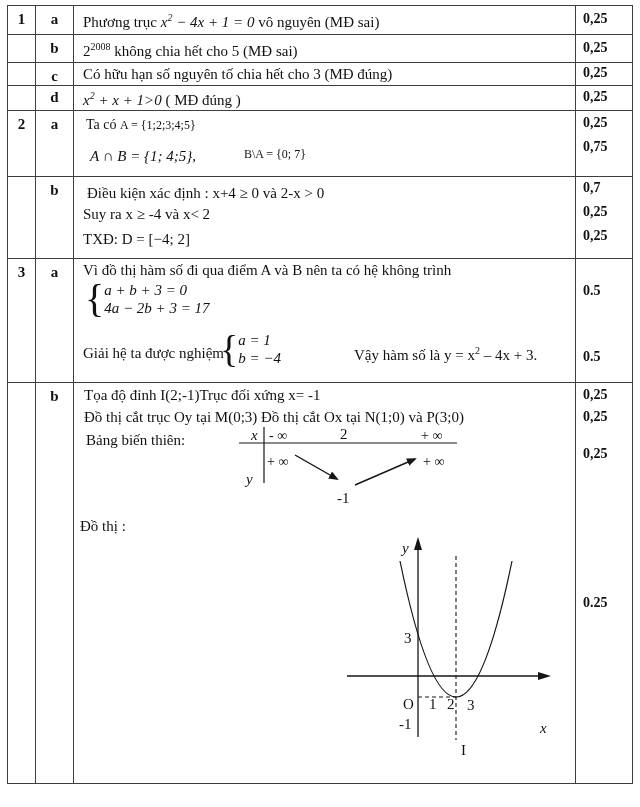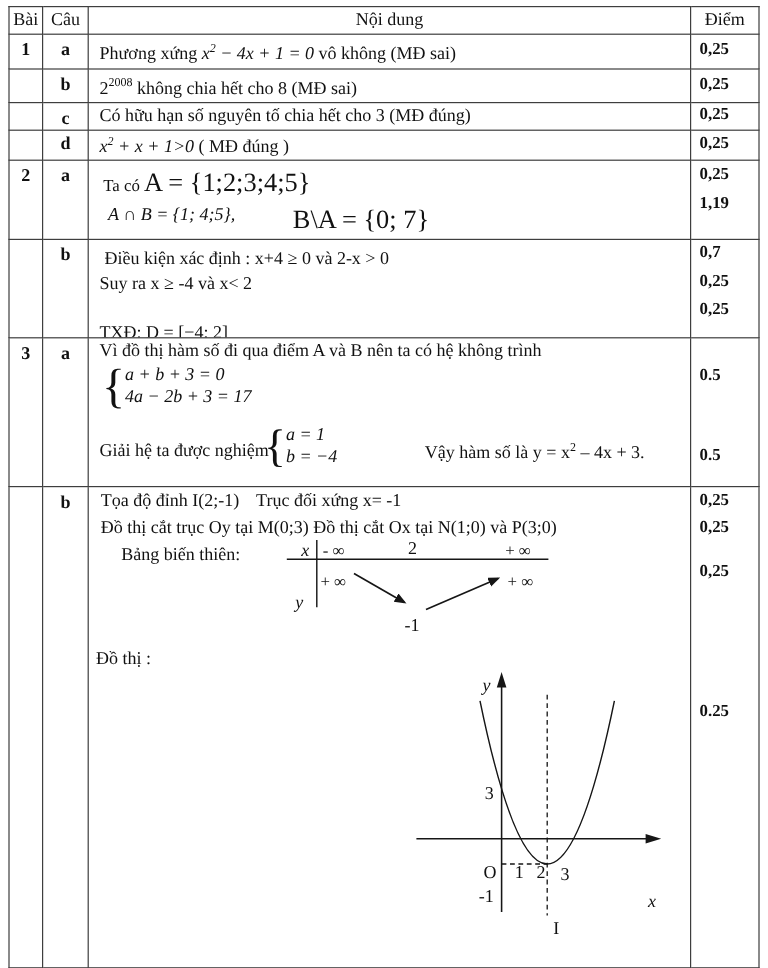--- a/index.html
+++ b/index.html
@@ -21,58 +21,52 @@
   sup { font-size:10px; }
   .rel { position:relative; }
   .wrap { position:relative; width:100%; }
   .h65 { height:65px; } .h81 { height:81px; } .h123 { height:123px; } .h400 { height:400px; }
   .abs { position:absolute; white-space:nowrap; }
   .sc { position:absolute; left:7px; font-weight:bold; font-size:14px; white-space:nowrap; }
   .brace { font-size:40px; font-weight:400; line-height:0.9; }
   .stack { display:inline-block; vertical-align:middle;font-style:italic; }
   .stack span { display:block; line-height:18px; }
   .sys { display:flex; align-items:center; }
-  .bigset { font-size:22px; }
+  .bigset { font-size:12px; }
   svg text { font-family:"Liberation Serif","DejaVu Serif",serif; fill:#111; }
   .it { font-style:italic; }
 </style>
 </head>
 <body>
 
 <div class="page">
   <table class="answer">
     <colgroup>
       <col style="width:28px">
         <col style="width:38px">
         <col style="width:502px">
         <col style="width:57px">
     </colgroup>
 
     <tbody>
-        <tr style="height:23px">
-      <td class="hd">Bài</td>
-      <td class="hd">Câu</td>
-      <td class="hd">Nội dung</td>
-      <td class="hd">Điểm</td>
-    </tr>
 
     <tr style="height:29px">
       <td class="bai">1</td>
       <td class="cau">a</td>
       <td class="content">
-        <span>Phương xứng </span><span class="math"><span>x</span><sup>2</sup><span> − 4x + 1 = 0</span></span><span> vô không (MĐ sai)</span>
+        <span>Phương trục </span><span class="math"><span>x</span><sup>2</sup><span> − 4x + 1 = 0</span></span><span> vô nguyên (MĐ sai)</span>
       </td>
       <td class="score">0,25</td>
     </tr>
 
     <tr style="height:28px">
       <td class="bai"></td>
       <td class="cau">b</td>
       <td class="content">
-        <span><span>2</span><sup>2008</sup></span><span> không chia hết cho 8 (MĐ sai)</span>
+        <span><span>2</span><sup>2008</sup></span><span> không chia hết cho 5 (MĐ sai)</span>
       </td>
       <td class="score">0,25</td>
     </tr>
 
     <tr style="height:23px">
       <td class="bai"></td>
       <td class="cau">c</td>
       <td class="content" style="padding-top:3px">Có hữu hạn số nguyên tố chia hết cho 3 (MĐ đúng)</td>
       <td class="score" style="padding-top:2px">0,25</td>
     </tr>
@@ -92,33 +86,33 @@
       <td class="rel">
         <div class="wrap h65">
           <span class="abs" style="left:12px; top:5px"><span style="font-size:14px">Ta có </span><span class="bigset">A = {1;2;3;4;5}</span></span>
           <span class="abs math" style="left:16px; top:37px">A ∩ B = {1; 4;5},</span>
           <span class="abs bigset" style="left:170px; top:36px">B\A = {0; 7}</span>
         </div>
       </td>
       <td class="rel">
         <div class="wrap h65">
           <b class="sc" style="top:4px">0,25</b>
-          <b class="sc" style="top:28px">1,19</b>
+          <b class="sc" style="top:28px">0,75</b>
         </div>
       </td>
     </tr>
 
     <tr style="height:81px">
       <td class="bai"></td>
       <td class="cau">b</td>
       <td class="rel">
         <div class="wrap h81">
           <span class="abs" style="left:13px; top:8px">Điều kiện xác định : x+4 ≥ 0 và 2-x &gt; 0</span>
           <span class="abs" style="left:9px; top:29px">Suy ra x ≥ -4 và x&lt; 2</span>
-          <span class="abs" style="left:9px; top:70px">TXĐ: D = [−4; 2]</span>
+          <span class="abs" style="left:9px; top:54px">TXĐ: D = [−4; 2]</span>
         </div>
       </td>
       <td class="rel">
         <div class="wrap h81">
           <b class="sc" style="top:3px">0,7</b>
           <b class="sc" style="top:27px">0,25</b>
           <b class="sc" style="top:51px">0,25</b>
         </div>
       </td>
     </tr>
@@ -153,23 +147,23 @@
           <b class="sc" style="top:90px">0.5</b>
         </div>
       </td>
     </tr>
 
     <tr style="height:400px">
       <td class="bai"></td>
       <td class="cau">b</td>
       <td class="rel">
         <div class="wrap h400">
-          <span class="abs" style="left:10px; top:4px"><span>Tọa độ đỉnh I(2;-1)</span><span style="margin-left:14px">Trục đối xứng x= -1</span></span>
+          <span class="abs" style="left:10px; top:4px"><span>Tọa độ đỉnh I(2;-1)</span><span style="">Trục đối xứng x= -1</span></span>
           <span class="abs" style="left:10px; top:26px">Đồ thị cắt trục Oy tại M(0;3) Đồ thị cắt Ox tại N(1;0) và P(3;0)</span>
-          <span class="abs" style="left:27px; top:49px">Bảng biến thiên:</span>
+          <span class="abs" style="left:12px; top:49px">Bảng biến thiên:</span>
 
           <svg class="abs" style="left:163px; top:43px" width="224" height="82" viewBox="0 0 224 82">
             <defs>
               <marker id="ah1" markerUnits="userSpaceOnUse" markerWidth="11" markerHeight="9" refX="8" refY="4" orient="auto">
                 <path d="M0,0 L10,4 L0,8 Z" fill="#161616"></path>
               </marker>
             </defs>
             <line x1="27" y1="1" x2="27" y2="57" stroke="#161616" stroke-width="1.2"></line>
             <line x1="2" y1="17" x2="220" y2="17" stroke="#161616" stroke-width="1.2"></line>
             <text x="14" y="14" font-size="15" class="it">x</text>
@@ -208,19 +202,19 @@
             <text x="55" y="198" font-size="15">-1</text>
             <text x="117" y="224" font-size="15">I</text>
           </svg>
         </div>
       </td>
       <td class="rel">
         <div class="wrap h400">
           <b class="sc" style="top:4px">0,25</b>
           <b class="sc" style="top:26px">0,25</b>
           <b class="sc" style="top:63px">0,25</b>
-          <b class="sc" style="top:180px">0.25</b>
+          <b class="sc" style="top:212px">0.25</b>
         </div>
       </td>
     </tr>
   </tbody>
     </table>
 </div>
 
 </body></html>

